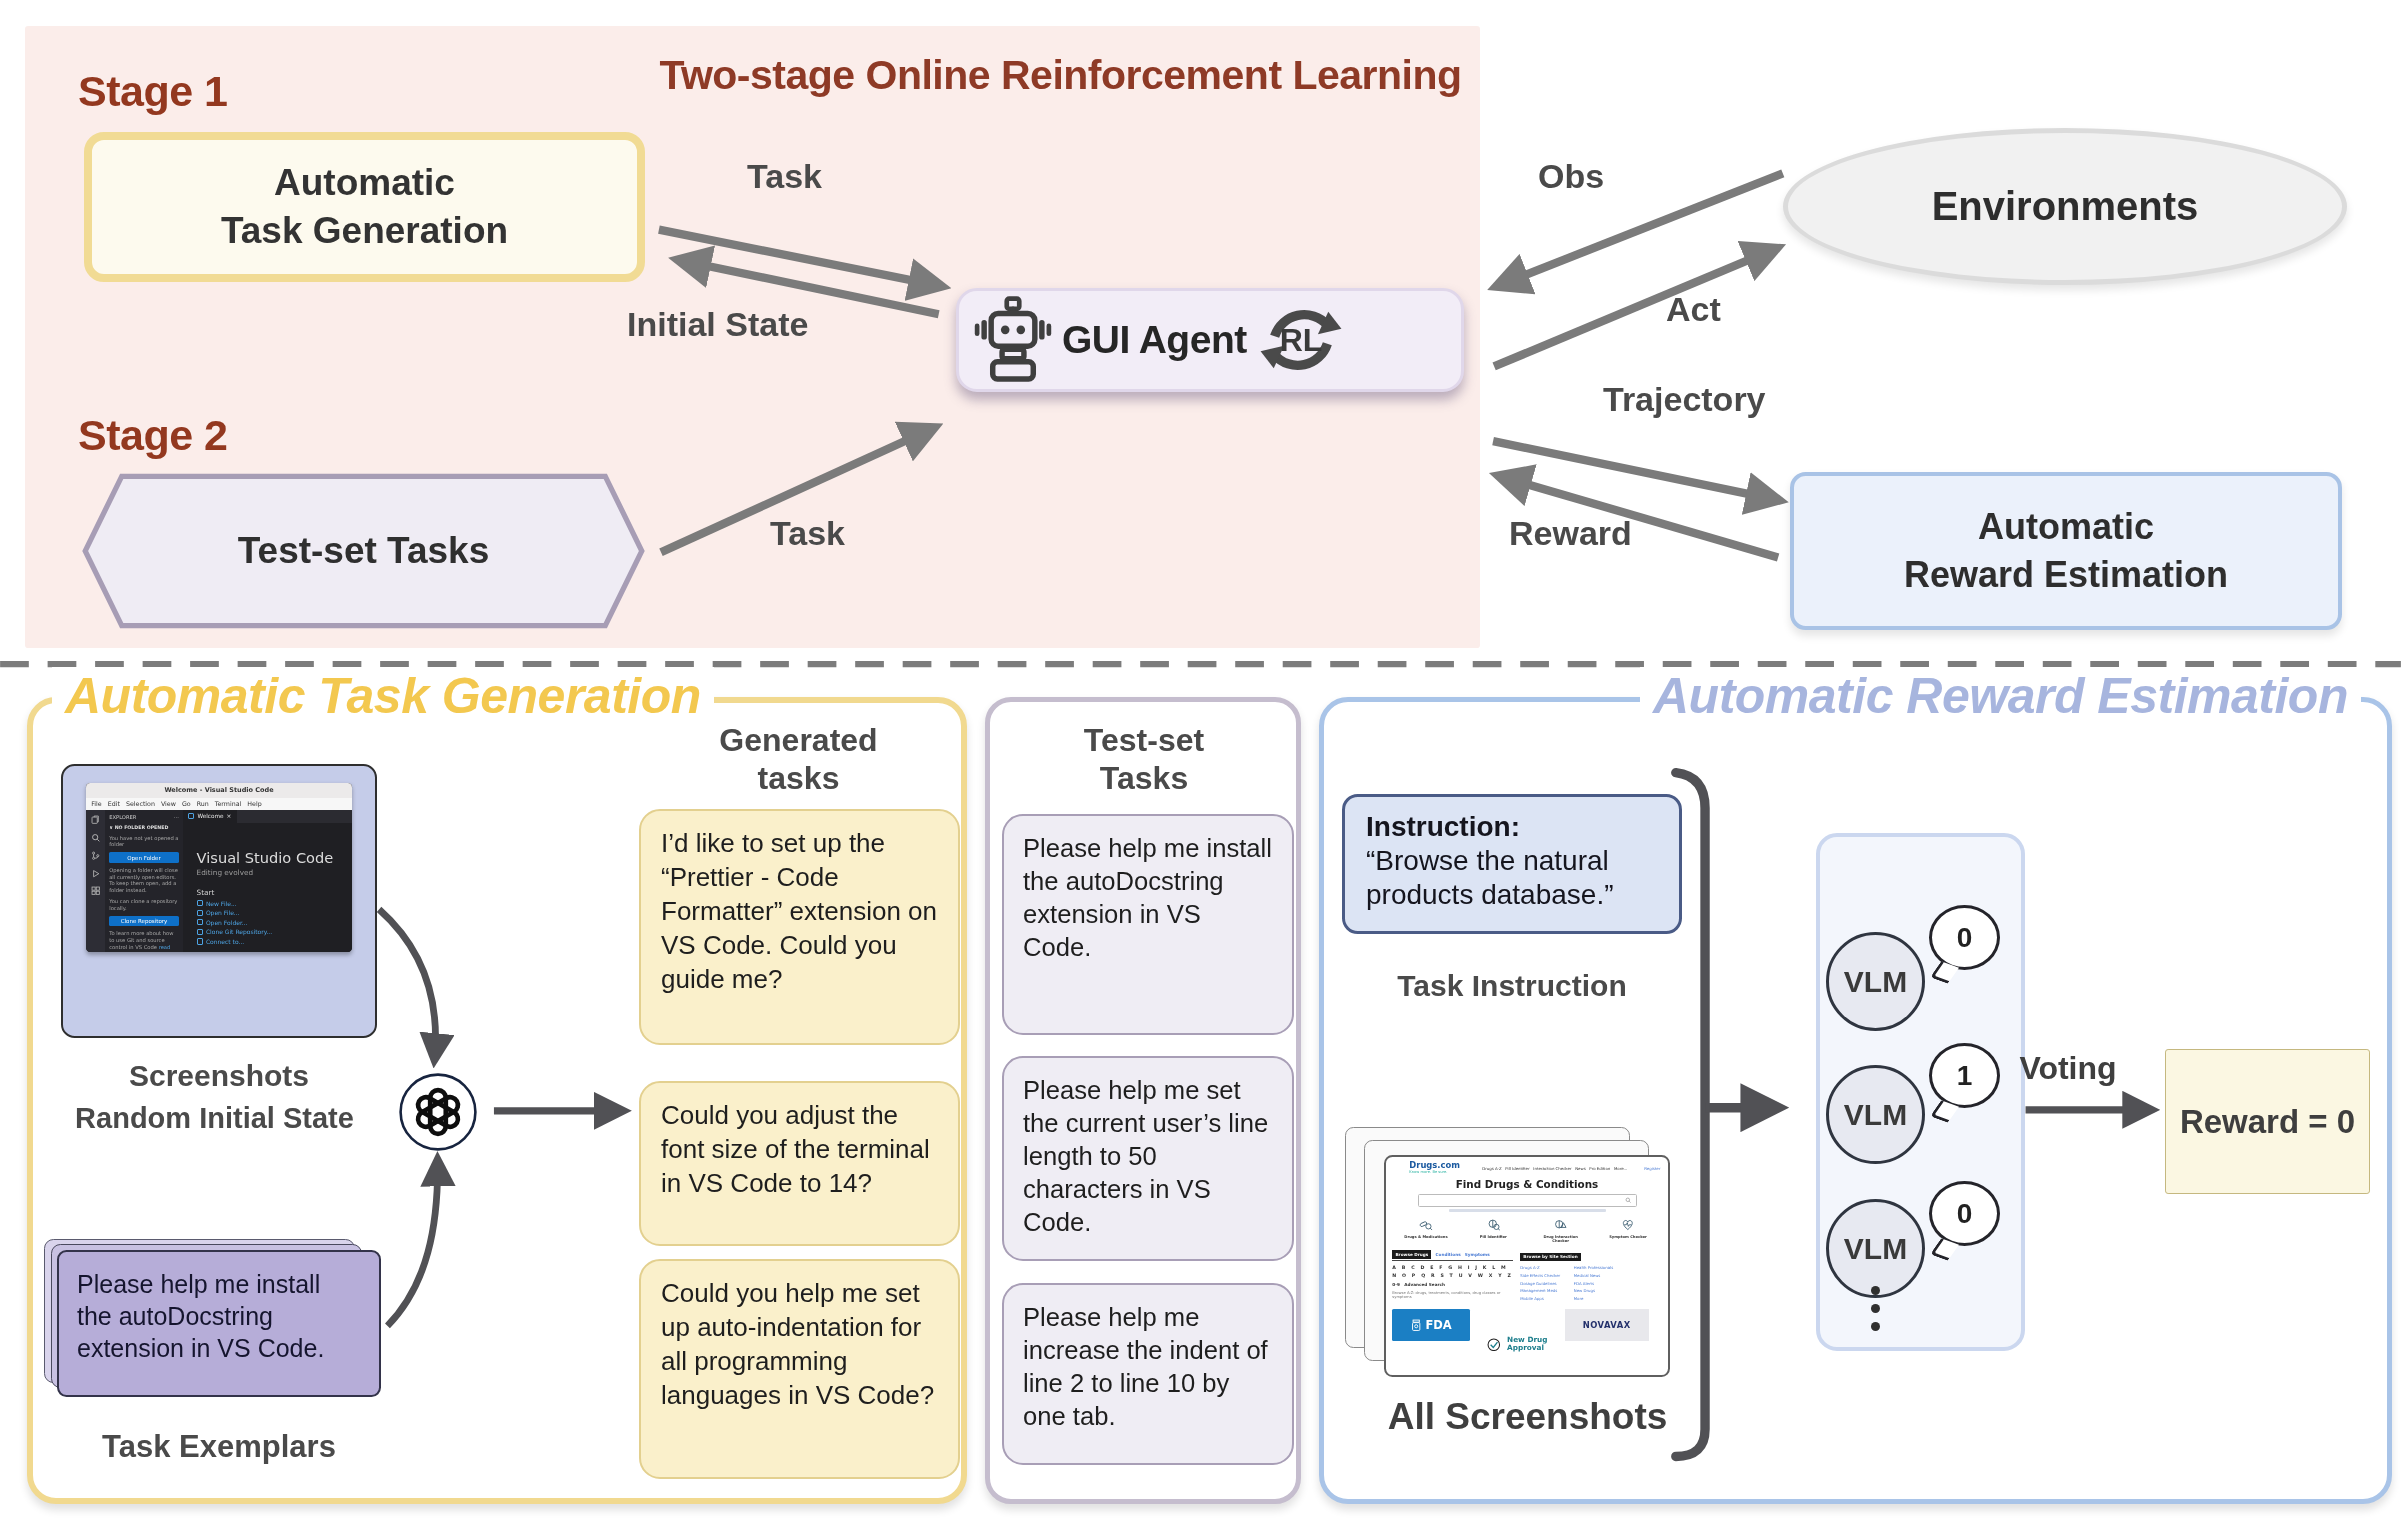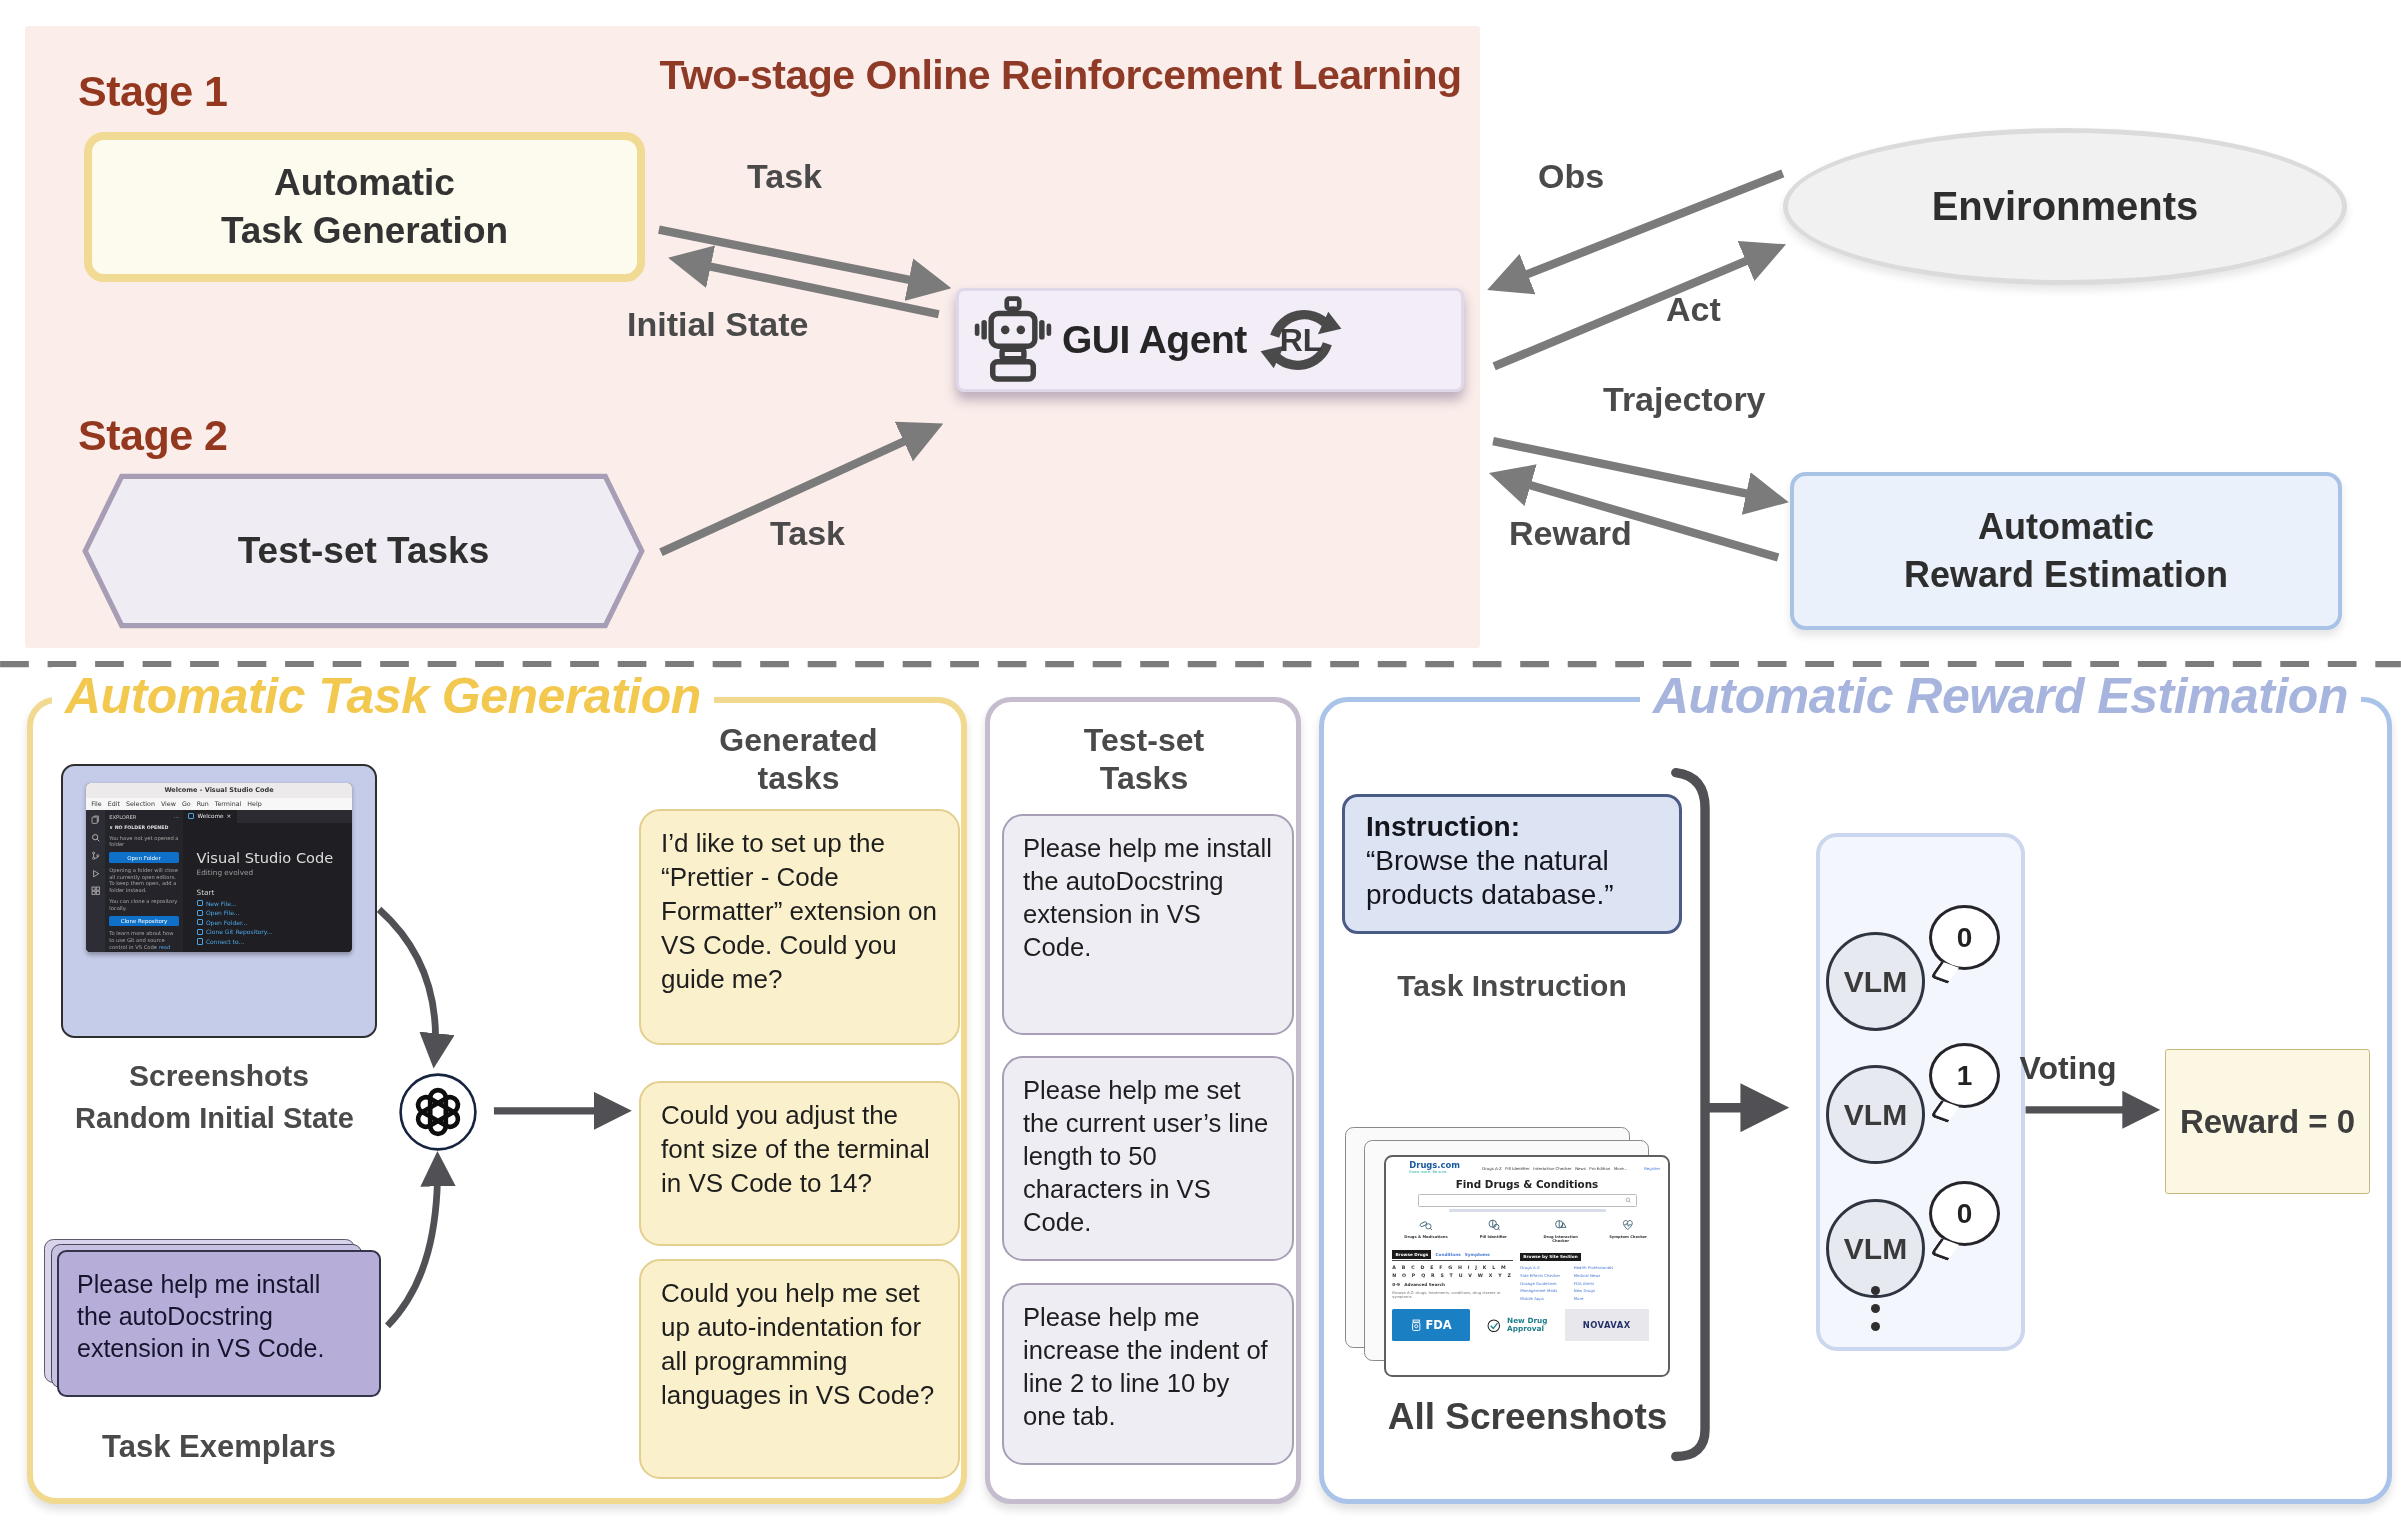--- a/index.html
+++ b/index.html
@@ -15,21 +15,21 @@
   .pink-panel{left:24.5px;top:26px;width:1455px;height:622px;background:#FBEDEA;border-radius:3.1px;}
   .main-title{left:653px;top:52px;width:815px;font-size:41px;color:#8E3A26;letter-spacing:-0.5px;}
   .stage-label{font-size:43px;color:#93381F;letter-spacing:-0.5px;}
   .atg-box{left:84px;top:132px;width:561px;height:150px;background:#FDFAEE;border:8.4px solid #F1DB94;
            border-radius:20px;box-sizing:border-box;display:flex;flex-direction:column;justify-content:center;}
   .atg-box div{font-size:37px;line-height:48px;color:#333;text-align:center;font-weight:700;}
   .hex-wrap{left:81px;top:472px;width:565px;height:158px;}
   .hex-text{left:81px;top:472px;width:565px;height:158px;display:flex;align-items:center;justify-content:center;
             font-size:37px;font-weight:700;color:#2F2F2F;}
   .gui-box{left:956px;top:288px;width:508px;height:104px;background:#F2EDF7;border:3.1px solid #E0D7EA;
-           border-radius:8px;box-sizing:border-box;display:flex;align-items:center;padding-left:14.6px;
+           border-radius:21px;box-sizing:border-box;display:flex;align-items:center;padding-left:14.6px;
            box-shadow:0 7.3px 11.5px rgba(110,95,130,.45);}
   .gui-label{font-size:39px;font-weight:700;color:#262626;margin-left:10.4px;letter-spacing:-0.5px;}
   .rl-wrap{position:relative;width:94px;height:94px;margin-left:7.3px;}
   .rl-text{position:absolute;left:0;top:0;width:94px;height:94px;display:flex;align-items:center;justify-content:center;
            font-size:32px;font-weight:700;color:#3A3A3A;}
   .env-ellipse{left:1783px;top:128px;width:564px;height:157px;background:#F1F1F1;border:5.2px solid #DBDBDB;
                border-radius:50%;box-sizing:border-box;display:flex;align-items:center;justify-content:center;
                font-size:40px;font-weight:700;color:#2E2E2E;box-shadow:0 5.2px 8.4px rgba(0,0,0,.10);}
   .are-box{left:1790px;top:472px;width:552px;height:158px;background:#EBF1FB;border:4.7px solid #A9C3E6;
            border-radius:15.7px;box-sizing:border-box;display:flex;flex-direction:column;justify-content:center;
@@ -112,21 +112,21 @@
   .dg-letters{font-size:4.7px;font-weight:700;color:#333;letter-spacing:2.1px;margin-top:3.7px;}
   .dg-adv{font-size:4.2px;font-weight:700;color:#333;margin-top:3.7px;}
   .dg-az{font-size:3.7px;color:#777;margin-top:3.7px;width:120px;}
   .dg-site-h{background:#1A1A1A;color:#fff;font-size:4.2px;padding:1.6px 3.1px;font-weight:700;display:inline-block;}
   .dg-links{display:flex;gap:13.6px;margin-top:3.1px;}
   .dg-links div{font-size:3.9px;color:#4A7BD4;line-height:7.8px;}
   .dg-banners{display:flex;gap:5.2px;margin-top:6.3px;}
   .dg-fda{width:78px;height:32px;background:#1B7FC4;border-radius:1.6px;display:flex;align-items:center;
           justify-content:center;gap:4.2px;color:#fff;font-size:11.5px;font-weight:700;}
   .dg-nda{width:84px;height:32px;display:flex;align-items:center;justify-content:center;gap:6px;
-          color:#1D7E8C;font-size:7.3px;font-weight:700;line-height:8.4px;}
+          color:#1D7E8C;font-size:7.3px;font-weight:700;line-height:8.4px;margin-top:19px;}
   .dg-nova{width:84px;height:32px;background:#E8E8EC;display:flex;align-items:center;justify-content:center;
            color:#23306B;font-size:8.4px;font-weight:700;letter-spacing:0.5px;}
   .vlm-panel{left:1816px;top:833px;width:209px;height:518px;background:#F3F6FC;border:4.2px solid #CBD7EF;
              border-radius:21px;box-sizing:border-box;}
   .vlm-circle{width:99px;height:99px;border-radius:50%;background:#E7E9F1;border:3.1px solid #2F3540;
               box-sizing:border-box;display:flex;align-items:center;justify-content:center;
               font-size:30px;font-weight:700;color:#3A3A3A;}
   .bubble{width:71px;height:65px;border-radius:50%;background:#fff;border:3.1px solid #24242A;box-sizing:border-box;
           display:flex;align-items:center;justify-content:center;font-size:28px;font-weight:700;color:#222;}
   .bubble-tail{width:15.7px;height:15.7px;background:#fff;border-left:3.1px solid #24242A;border-bottom:3.1px solid #24242A;

